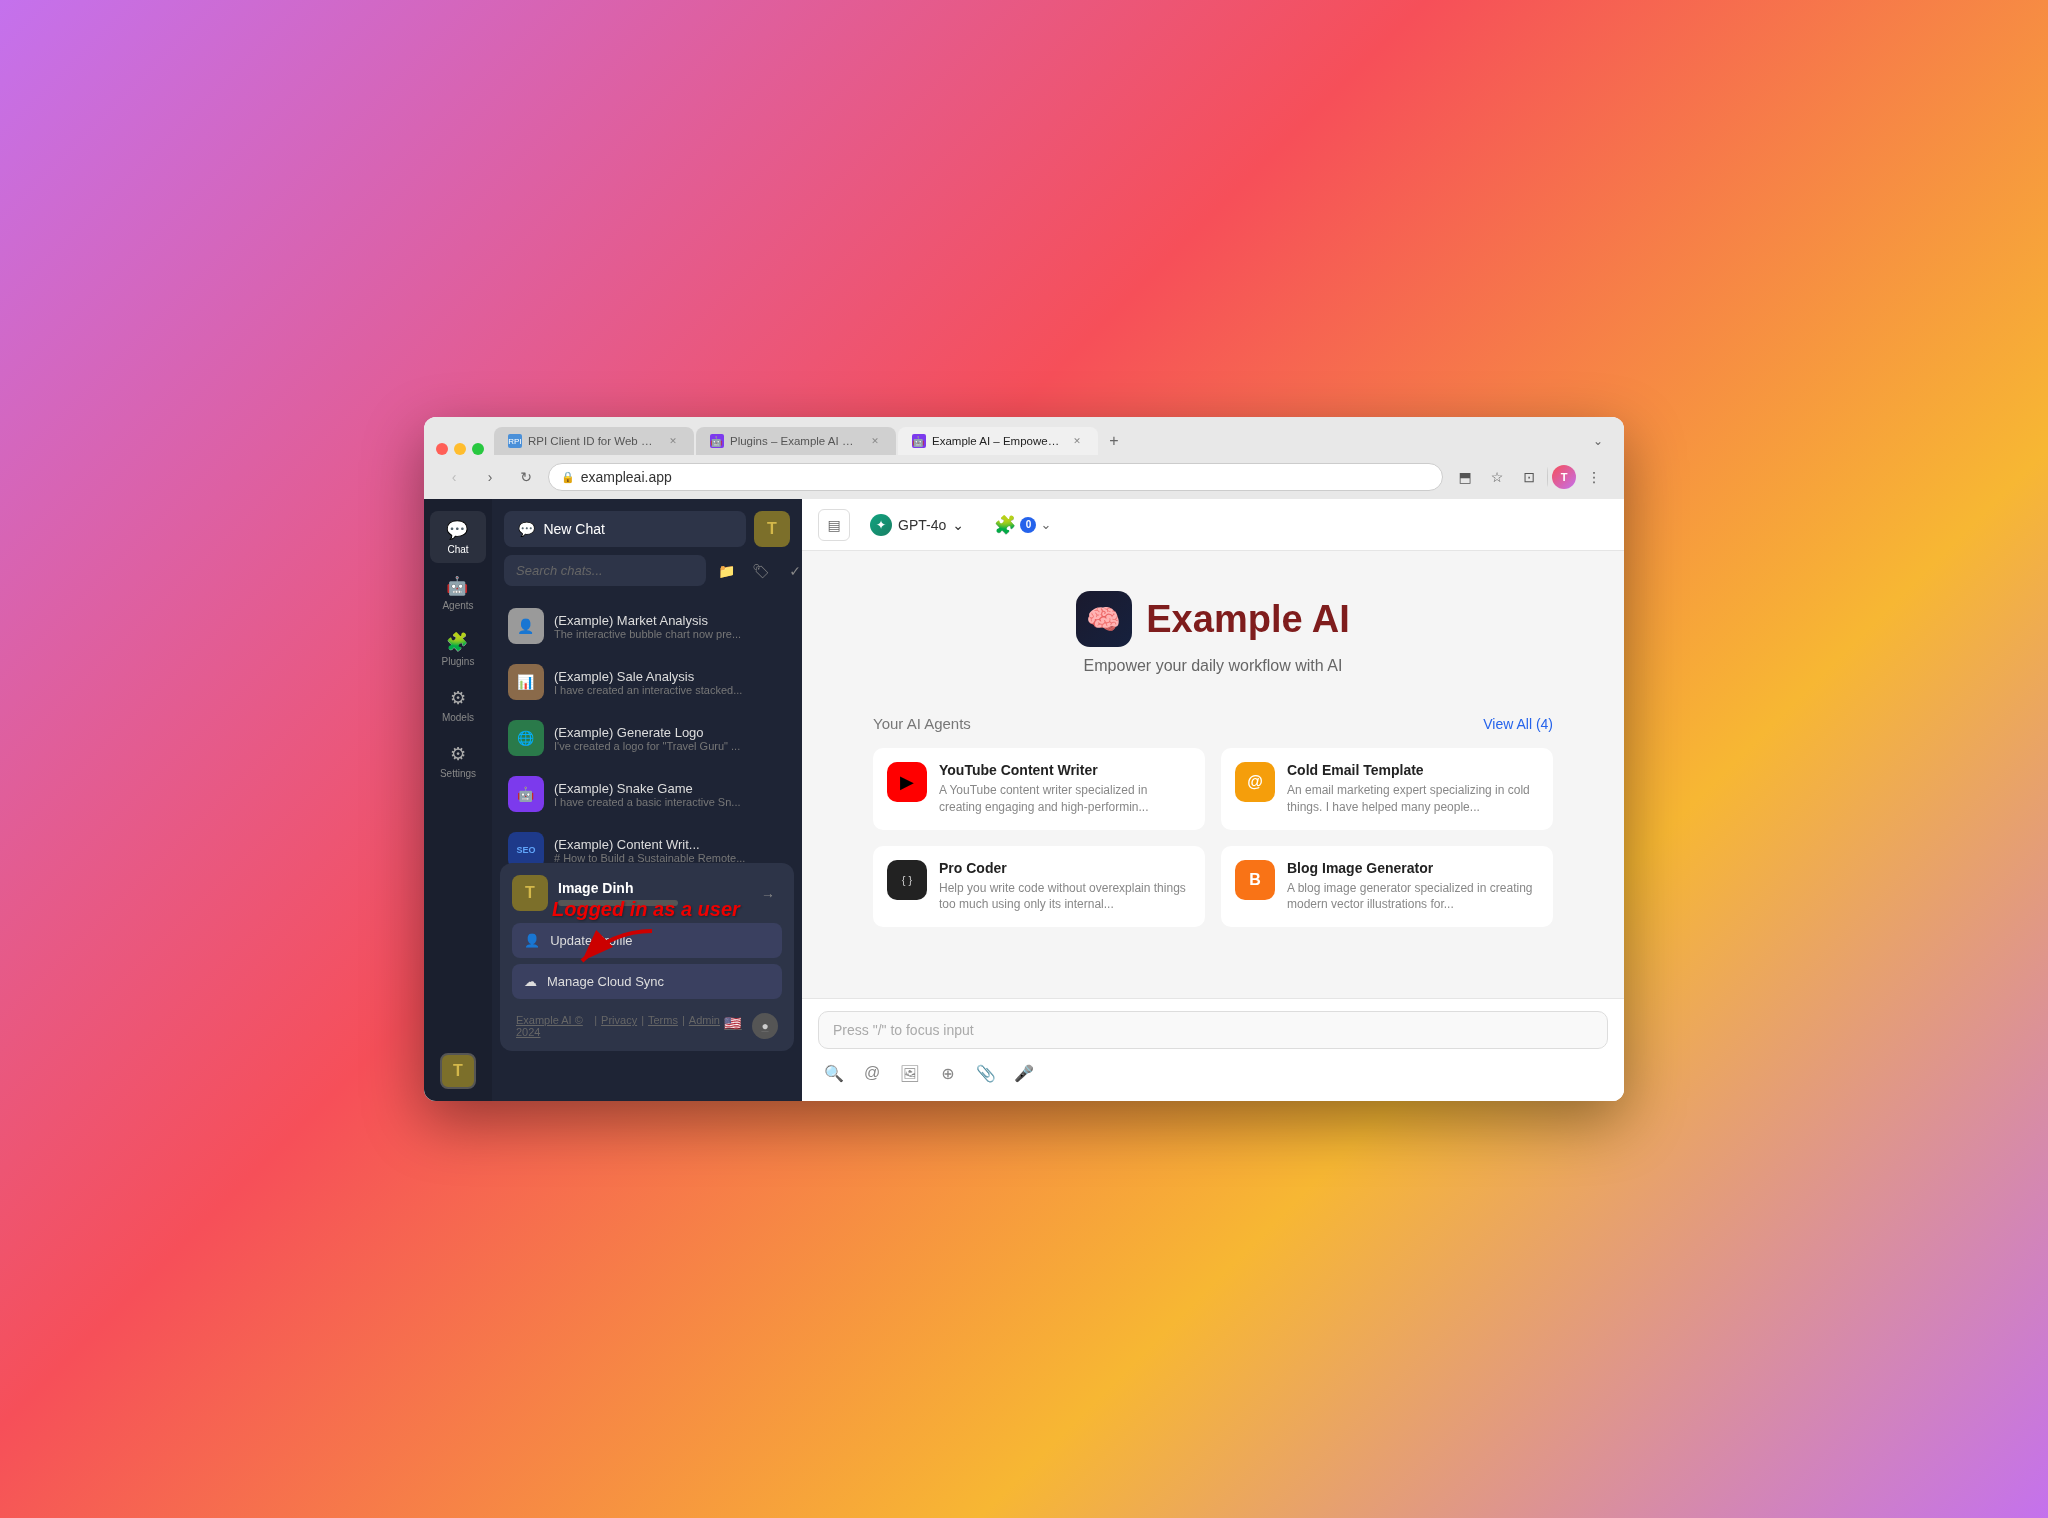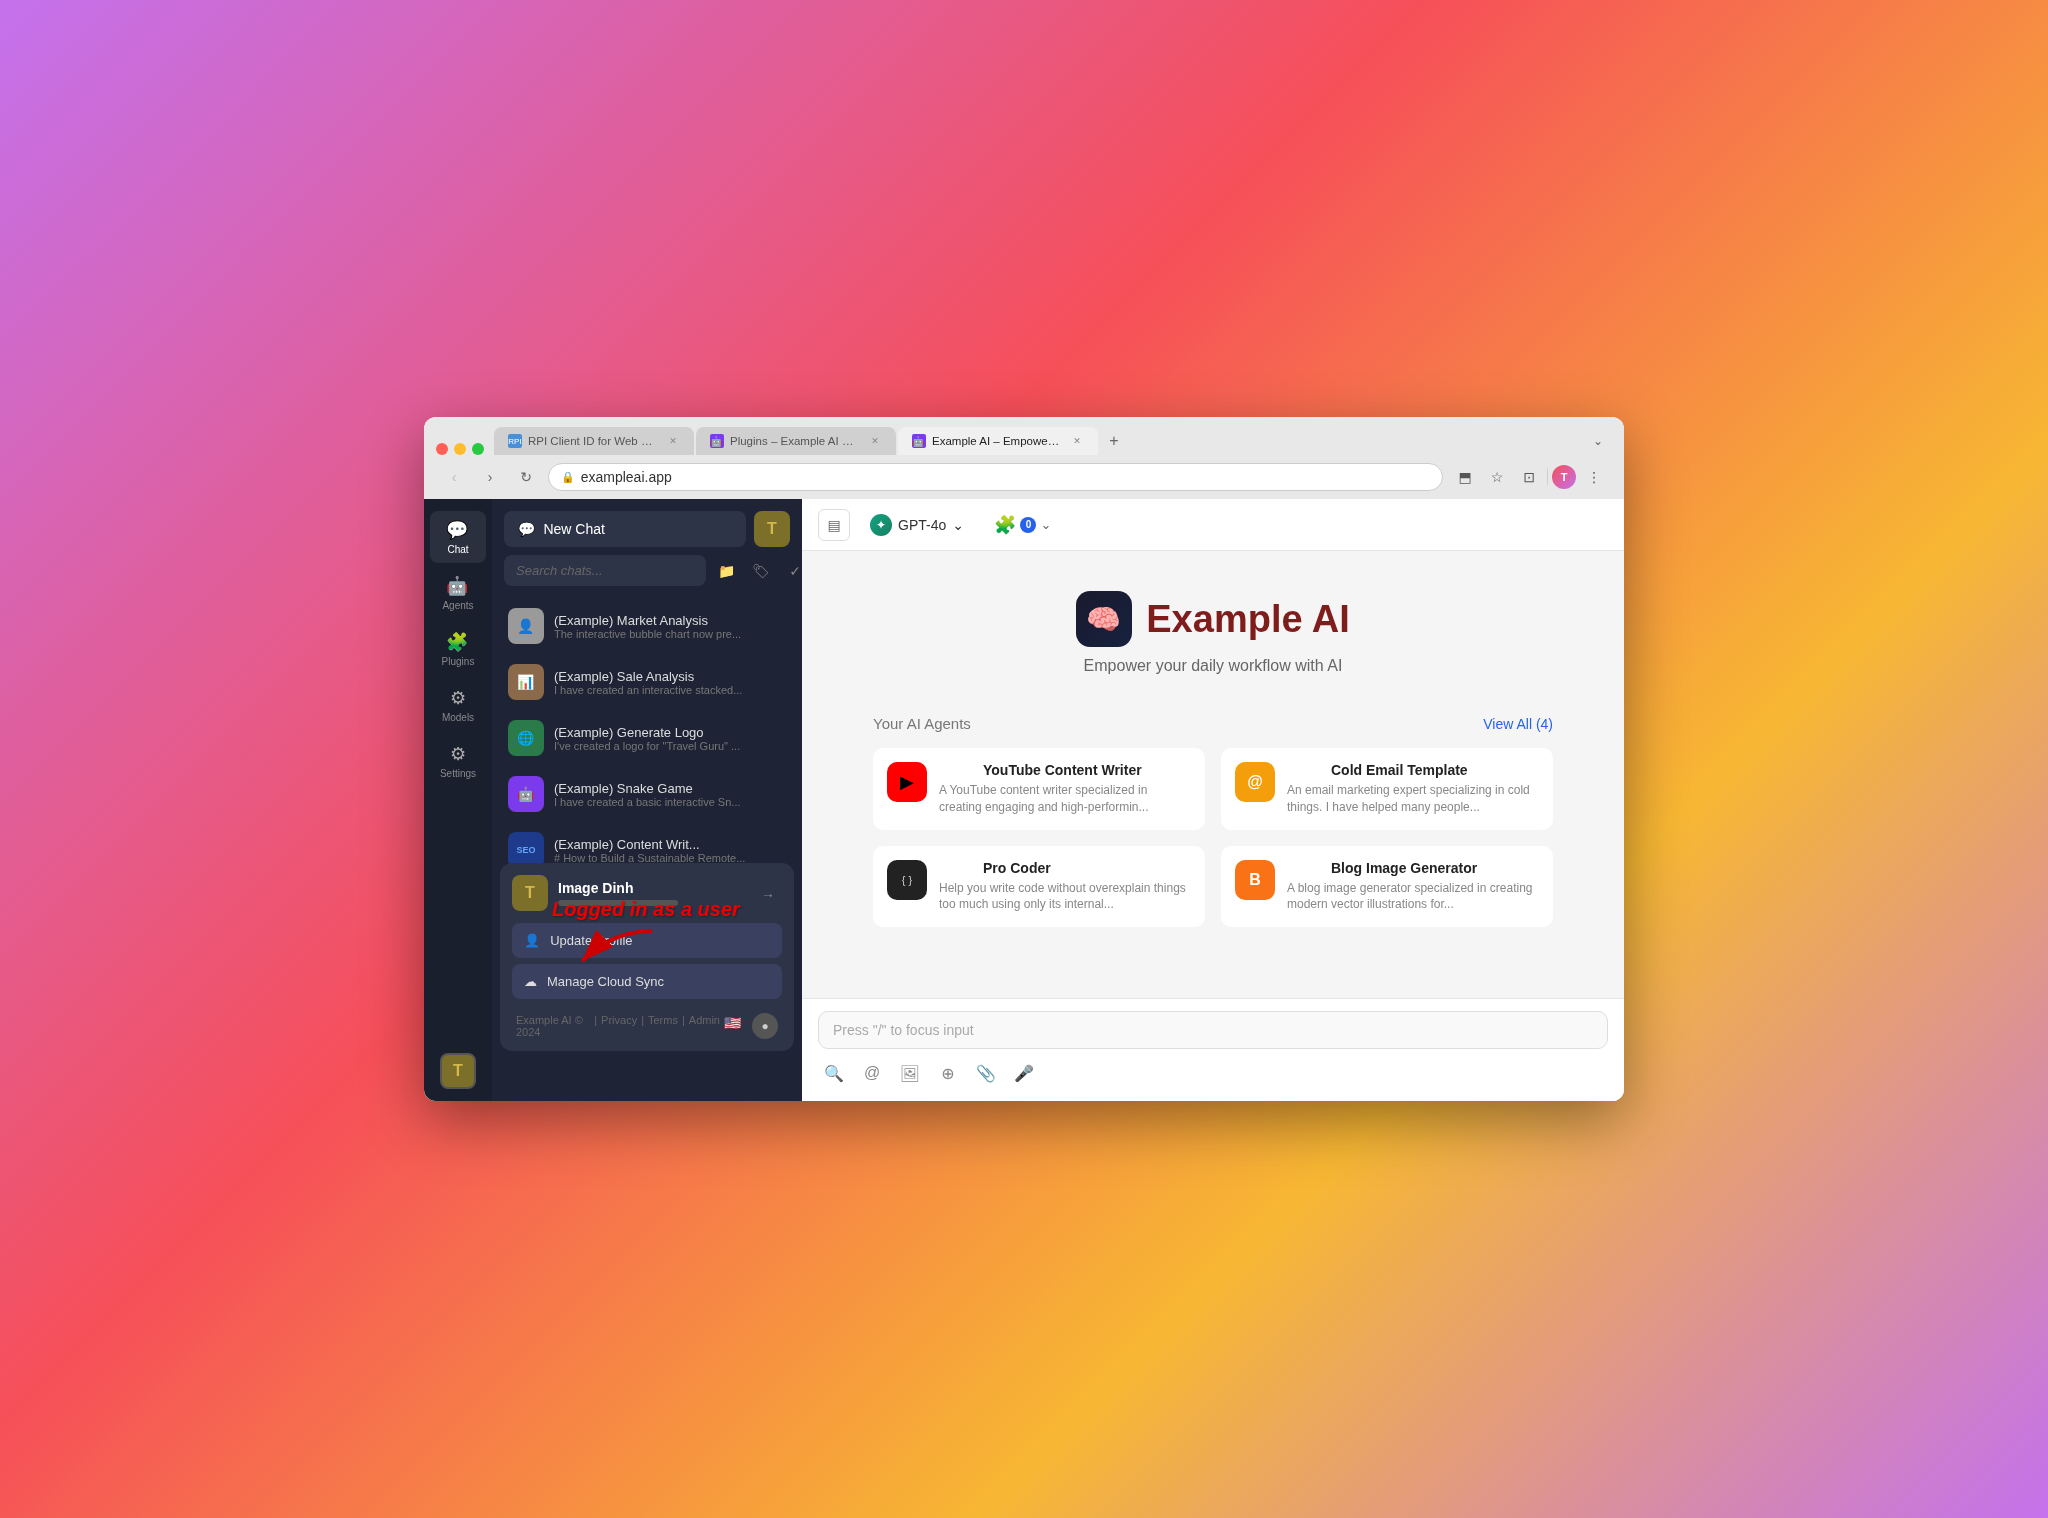--- a/index.html
+++ b/index.html
@@ -403,20 +403,21 @@
       margin-bottom: 6px;
     }
     .popup-menu-btn:last-child { margin-bottom: 0; }
     .popup-footer {
       display: flex;
       align-items: center;
       justify-content: space-between;
       padding: 8px 4px 0;
       font-size: 11px;
       color: #666;
+      text-decoration: underline;
     }
     .popup-footer-links { display: flex; gap: 4px; }
     .popup-footer-icons { display: flex; gap: 6px; }
     .popup-flag-btn {
       width: 26px;
       height: 20px;
       border-radius: 3px;
       overflow: hidden;
       display: flex;
       align-items: center;
@@ -616,21 +617,20 @@
       justify-content: center;
       font-size: 18px;
       flex-shrink: 0;
     }
     .agent-info { flex: 1; }
     .agent-name {
       font-size: 14px;
       font-weight: 600;
       color: #222;
       margin-bottom: 4px;
-      margin-left: 44px;
     }
     .agent-desc {
       font-size: 12px;
       color: #888;
       line-height: 1.4;
       overflow: hidden;
       display: -webkit-box;
       -webkit-line-clamp: 2;
       -webkit-box-orient: vertical;
     }

